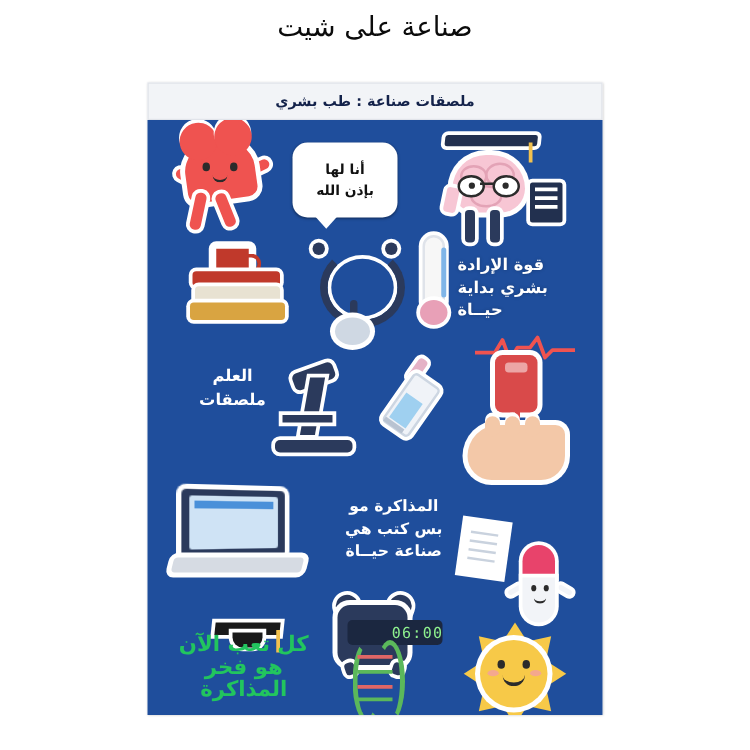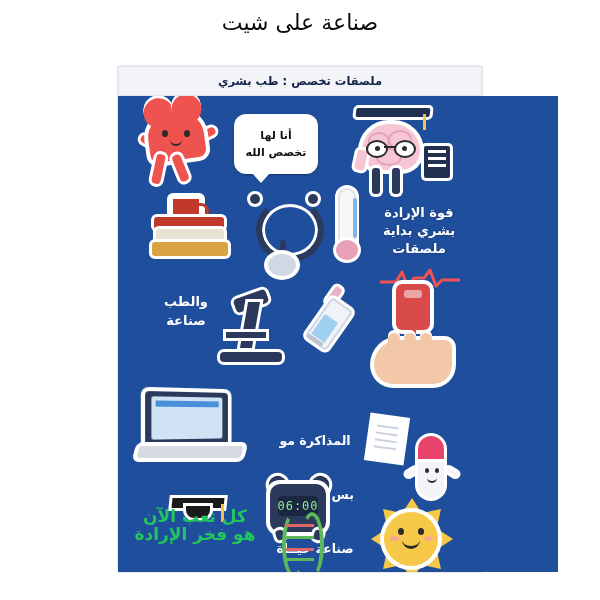--- a/index.html
+++ b/index.html
@@ -29,21 +29,21 @@
     position:absolute;left:0;top:0;width:364px;height:30px;
     background:#f2f4f7;border:1px solid #e1e4ea;box-sizing:border-box;
     display:flex;align-items:center;justify-content:center;
     direction:rtl;
   }
   .sheet-header-text{
     font-size:11.5px;color:#13224a;font-weight:bold;
     font-family:"DejaVu Sans",sans-serif;
   }
   .board{
-    position:absolute;left:0;top:30px;width:440px;height:476px;
+    position:absolute;left:0;top:30px;width:364px;height:476px;
     background:#1f4e9c;
     overflow:hidden;
   }
 
   
   .st{position:absolute;}
   .bubble{
     background:#ffffff;border-radius:12px;
     box-shadow:0 1px 2px rgba(0,0,0,.35);
   }
@@ -132,21 +132,21 @@
   .steth-cord{position:absolute;left:34px;top:48px;width:6px;height:22px;background:#2b3a5c;border-radius:3px;}
   .steth-head{position:absolute;left:22px;top:62px;width:28px;height:22px;background:#cfd8e3;border-radius:50%;box-shadow:0 0 0 4px #fff;}
 
   
   .s-therm{left:214px;top:92px;width:34px;height:72px;}
   .therm-body{position:absolute;left:6px;top:0;width:18px;height:62px;background:#f7f7f7;border-radius:9px;box-shadow:0 0 0 3px #fff;border:2px solid #dfe3ea;box-sizing:border-box;}
   .therm-bulb{position:absolute;left:4px;top:52px;width:22px;height:20px;background:#e8a0b7;border-radius:50%;box-shadow:0 0 0 3px #fff;}
   .therm-line{position:absolute;left:13px;top:8px;width:4px;height:40px;background:#7fb5e8;border-radius:2px;}
 
   
-  .s-text1{left:248px;top:108px;width:106px;height:72px;direction:rtl;text-align:center;}
+  .s-text1{left:248px;top:108px;width:106px;height:72px;direction:rtl;text-align:left;}
   .s-text1 .t{color:#fff;font-weight:bold;font-size:13px;line-height:18px;
      text-shadow:0 0 3px rgba(0,0,0,.25);}
   .ecg{position:absolute;left:14px;bottom:-14px;width:80px;height:22px;}
 
   
   .s-micro{left:96px;top:196px;width:74px;height:72px;}
   .micro-base{position:absolute;left:6px;bottom:2px;width:62px;height:10px;background:#2b3a5c;border-radius:4px;box-shadow:0 0 0 3px #fff;}
   .micro-arm{position:absolute;left:30px;top:10px;width:12px;height:46px;background:#2b3a5c;transform:skewX(-10deg);box-shadow:0 0 0 3px #fff;}
   .micro-tube{position:absolute;left:20px;top:2px;width:34px;height:14px;background:#2b3a5c;border-radius:4px;transform:rotate(-20deg);box-shadow:0 0 0 3px #fff;}
   .micro-stage{position:absolute;left:12px;top:40px;width:40px;height:6px;background:#2b3a5c;box-shadow:0 0 0 3px #fff;}
@@ -173,21 +173,21 @@
 
   
   .s-laptop{left:20px;top:296px;width:110px;height:84px;}
   .lap-screen{position:absolute;left:8px;top:0;width:84px;height:54px;background:#2b3a5c;border-radius:4px;transform:perspective(200px) rotateY(10deg);box-shadow:0 0 0 4px #fff;}
   .lap-inner{position:absolute;left:6px;top:5px;width:72px;height:42px;background:#cfe3f5;border-radius:2px;}
   .lap-bar{position:absolute;left:4px;top:4px;width:64px;height:6px;background:#4a90d9;}
   .lap-base{position:absolute;left:0px;top:54px;width:104px;height:12px;background:#d6dbe3;border-radius:3px;transform:skewX(-14deg);box-shadow:0 0 0 4px #fff;}
 
   
   .s-text3{left:138px;top:300px;width:118px;height:66px;direction:rtl;text-align:center;}
-  .s-text3 .t{color:#fff;font-weight:bold;font-size:12.5px;line-height:18px;margin-top:36px;}
+  .s-text3 .t{color:#fff;font-weight:bold;font-size:12.5px;line-height:18px;}
 
   
   .s-paper{left:252px;top:322px;width:40px;height:46px;}
   .paper{position:absolute;left:0;top:0;width:34px;height:42px;background:#fff;box-shadow:0 0 0 3px #fff,0 1px 2px rgba(0,0,0,.35);transform:rotate(8deg);}
   .paper .ln{position:absolute;left:5px;width:22px;height:2px;background:#c9d2de;}
   .paper .ln:nth-child(1){top:8px;} .paper .ln:nth-child(2){top:15px;}
   .paper .ln:nth-child(3){top:22px;} .paper .ln:nth-child(4){top:29px;}
 
   
   .s-pill{left:292px;top:340px;width:44px;height:72px;}
@@ -198,21 +198,21 @@
   .pill-smile{position:absolute;left:17px;top:40px;width:10px;height:5px;border-bottom:2px solid #2b2b2b;border-radius:0 0 8px 8px;}
   .pill-arm{position:absolute;top:34px;width:12px;height:4px;background:#f2f4f8;border-radius:2px;box-shadow:0 0 0 3px #fff;}
   .pill-arm.l{left:-4px;transform:rotate(-30deg);}
   .pill-arm.r{right:-4px;transform:rotate(30deg);}
 
   
   .s-clock{left:148px;top:378px;width:66px;height:70px;}
   .clk-body{position:absolute;left:4px;top:10px;width:56px;height:48px;background:#2b3a5c;border-radius:10px;box-shadow:0 0 0 4px #fff;}
   .clk-face{position:absolute;left:8px;top:12px;width:40px;height:20px;background:#1b2740;border-radius:4px;
     color:#8ef08e;font-family:"DejaVu Sans Mono","Liberation Mono",monospace;font-size:12px;
-    display:flex;align-items:center;justify-content:center;letter-spacing:1px;}
+    display:flex;align-items:center;justify-content:center;letter-spacing:1px;padding-left:36px;}
   .bell{position:absolute;top:2px;width:18px;height:14px;background:#2b3a5c;border-radius:9px 9px 0 0;box-shadow:0 0 0 3px #fff;}
   .bell.l{left:2px;transform:rotate(-20deg);}
   .bell.r{right:2px;transform:rotate(20deg);}
   .clk-foot{position:absolute;top:56px;width:8px;height:10px;background:#2b3a5c;border-radius:3px;box-shadow:0 0 0 3px #fff;}
   .clk-foot.l{left:10px;transform:rotate(-18deg);}
   .clk-foot.r{right:10px;transform:rotate(18deg);}
 
   
   .s-grad{left:16px;top:404px;width:122px;height:64px;direction:rtl;text-align:center;}
   .grad-cap{position:absolute;left:38px;top:-2px;width:52px;height:22px;}
@@ -242,42 +242,42 @@
 </head>
 <body>
 
 <div class="page">
 
   <div class="page-title">صناعة على شيت</div>
 
   <div class="sheet">
 
     <div class="sheet-header">
-      <span class="sheet-header-text">ملصقات تخصص : طب بشري</span>
+      <span class="sheet-header-text">ملصقات صناعة : طب بشري</span>
     </div>
 
     <div class="board">
 
       <div class="st s-heart">
         <div class="arm l"></div>
         <div class="arm r"></div>
         <div class="heart-body"></div>
         <div class="heart-face">
           <span class="eye l"></span>
           <span class="eye r"></span>
           <span class="mouth"></span>
         </div>
         <div class="leg l"></div>
         <div class="leg r"></div>
       </div>
 
       <div class="st bubble s-bubble">
         <div>
           <div class="txt">أنا لها</div>
-          <div class="txt">تخصص الله</div>
+          <div class="txt">بإذن الله</div>
         </div>
       </div>
 
       <div class="st s-brain">
         <div class="cap">
           <div class="cap-board"></div>
           <div class="cap-tassel"></div>
         </div>
         <div class="brain">
           <span class="fold f1"></span>
@@ -317,29 +317,29 @@
       <div class="st s-therm">
         <div class="therm-body">
           <span class="therm-line"></span>
         </div>
         <div class="therm-bulb"></div>
       </div>
 
       <div class="st s-text1">
         <div class="t">قوة الإرادة</div>
         <div class="t">بشري بداية</div>
-        <div class="t">ملصقات</div>
+        <div class="t">حيــاة</div>
         <svg class="ecg" viewBox="0 0 80 22">
           <polyline points="0,14 16,14 22,4 28,20 34,10 44,10 50,2 56,18 62,12 80,12" fill="none" stroke="#ef5350" stroke-width="3" stroke-linejoin="round" stroke-linecap="round"></polyline>
         </svg>
       </div>
 
       <div class="st s-text2">
-        <div class="t">والطب</div>
-        <div class="t">صناعة</div>
+        <div class="t">العلم</div>
+        <div class="t">ملصقات</div>
       </div>
 
       <div class="st s-micro">
         <div class="micro-tube"></div>
         <div class="micro-arm"></div>
         <div class="micro-stage"></div>
         <div class="micro-base"></div>
       </div>
 
       <div class="st s-syr">
@@ -405,21 +405,21 @@
       </div>
 
       <div class="st s-grad">
         <div class="grad-cap">
           <div class="grad-board"></div>
           <div class="grad-cup"></div>
           <div class="grad-tassel"></div>
         </div>
         <div class="t">
           <div>كل تعب الآن</div>
-          <div>هو فخر الإرادة</div>
+          <div>هو فخر المذاكرة</div>
         </div>
       </div>
 
       <div class="st s-dna">
         <div class="dna-s a"></div>
         <div class="dna-s b"></div>
         <span class="rung r1"></span>
         <span class="rung r2"></span>
         <span class="rung r3"></span>
         <span class="rung r4"></span>

